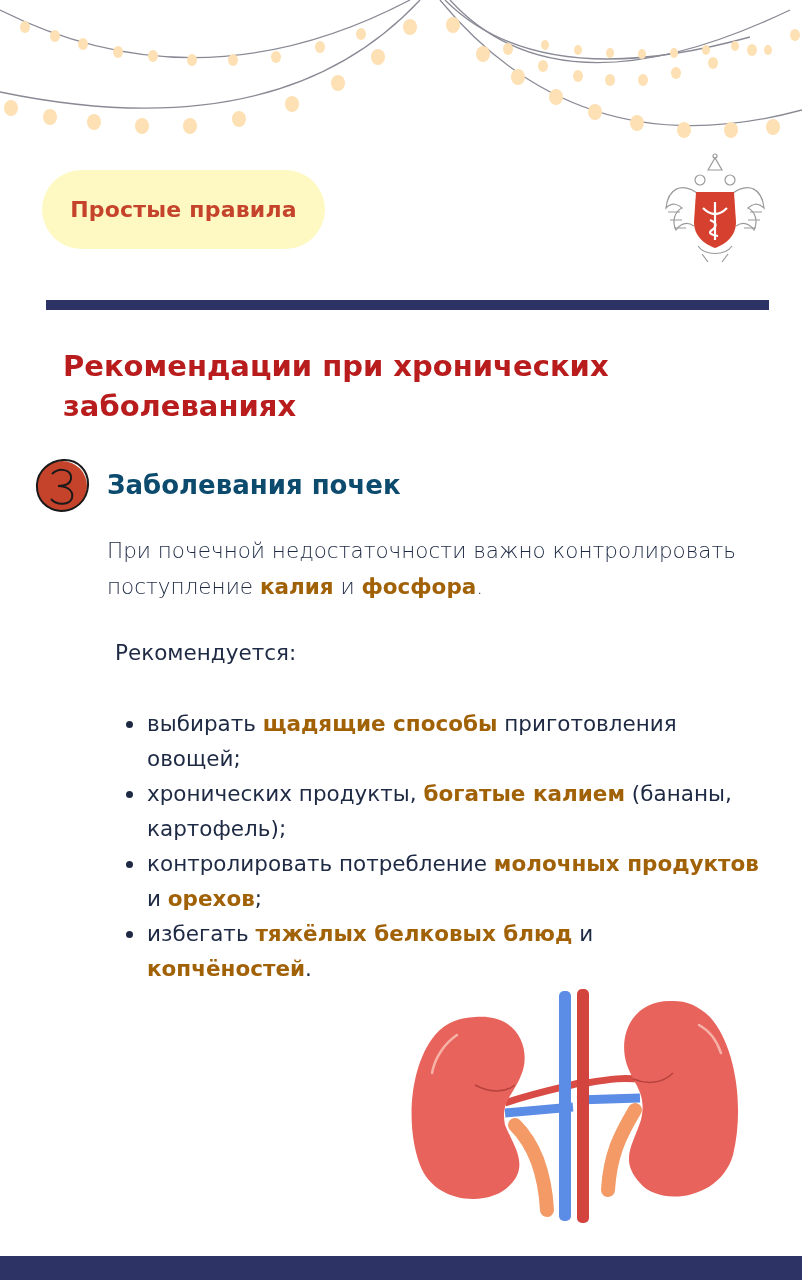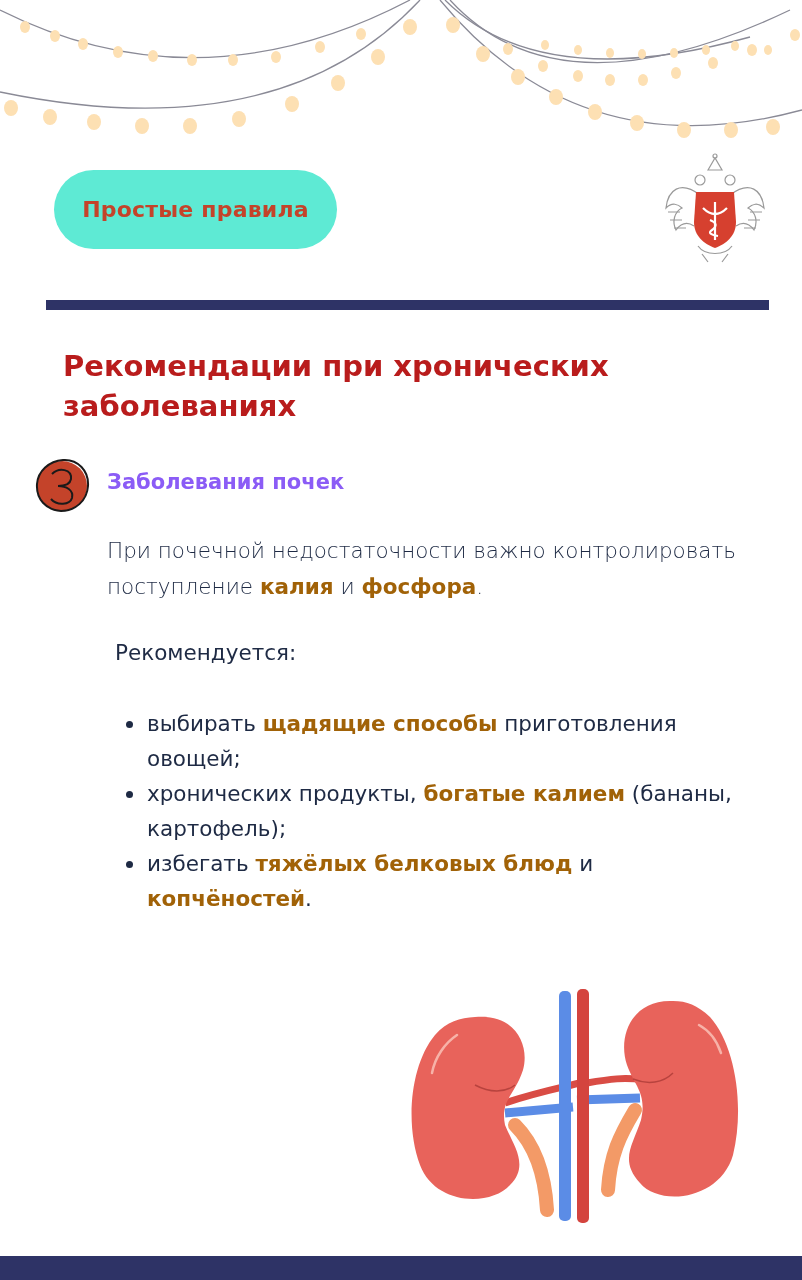--- a/index.html
+++ b/index.html
@@ -4,37 +4,37 @@
   <style>
     html, body { margin: 0; padding: 0; }
     body {
       width: 802px; height: 1280px; position: relative; overflow: hidden;
       background: #ffffff;
       font-family: "DejaVu Sans", "Liberation Sans", sans-serif;
       color: #1e2a44;
     }
     .garland { position: absolute; left: 0; top: 0; width: 802px; height: 150px; }
     .pill {
-      position: absolute; left: 54px; top: 170px; width: 283px; height: 79px;
-      border-radius: 40px; background: #5eead4;
+      position: absolute; left: 42px; top: 170px; width: 283px; height: 79px;
+      border-radius: 40px; background: #fef9c3;
       display: flex; align-items: center; justify-content: center;
     }
     .pill span {
       color: #c4432a; font-weight: bold; font-size: 22px; letter-spacing: 0.2px;
     }
     .emblem { position: absolute; left: 660px; top: 150px; width: 110px; height: 120px; }
     .top-rule { position: absolute; left: 46px; top: 300px; width: 723px; height: 10px; background: #2e3366; }
     .title {
       position: absolute; left: 55px; top: 338px; width: 700px;
       font-size: 29px; line-height: 40px; font-weight: bold; color: #b91c1c;
       margin: 8px;
     }
     .num-badge { position: absolute; left: 33px; top: 455px; width: 60px; height: 60px; }
     .section-title {
-      position: absolute; left: 107px; top: 470px; font-size: 21px; font-weight: bold; color: #8b5cf6;
+      position: absolute; left: 107px; top: 470px; font-size: 26px; font-weight: bold; color: #0c4a6e;
     }
     .body-text {
       position: absolute; left: 107px; top: 533px; width: 660px;
       font-size: 21.5px; line-height: 36px; color: #1e2a44; font-weight: 300;
     }
     .body-text p { margin: 0; }
     .hl { color: #a16207; font-weight: bold; }
     .rec-label { position: absolute; left: 107px; top: 640px; font-size: 21.5px; color: #1e2a44; margin-left: 8px; }
     .bullets {
       position: absolute; left: 120px; top: 706px; width: 640px;
@@ -155,20 +155,24 @@
   <li>
     <span class="dot"></span>
     <span>выбирать </span><span class="hl">щадящие способы</span><span> приготовления овощей;</span>
   </li>
   <li>
     <span class="dot"></span>
     <span>хронических продукты, </span><span class="hl">богатые калием</span><span> (бананы, картофель);</span>
   </li>
   <li>
     <span class="dot"></span>
+    <span>контролировать потребление </span><span class="hl">молочных продуктов</span><span> и </span><span class="hl">орехов</span><span>;</span>
+  </li>
+  <li>
+    <span class="dot"></span>
     <span>избегать </span><span class="hl">тяжёлых белковых блюд</span><span> и </span><span class="hl">копчёностей</span><span>.</span>
   </li>
 </ul>
 
 <svg class="kidneys" viewBox="0 0 340 245">
 
   <path d="M110,140 C130,160 140,190 142,225" fill="none" stroke="#f39a67" stroke-width="14" stroke-linecap="round"></path>
   <path d="M230,125 C215,150 205,170 203,205" fill="none" stroke="#f39a67" stroke-width="14" stroke-linecap="round"></path>
 
   <path d="M100,128 L168,122" stroke="#5b8ce6" stroke-width="9" fill="none"></path>

